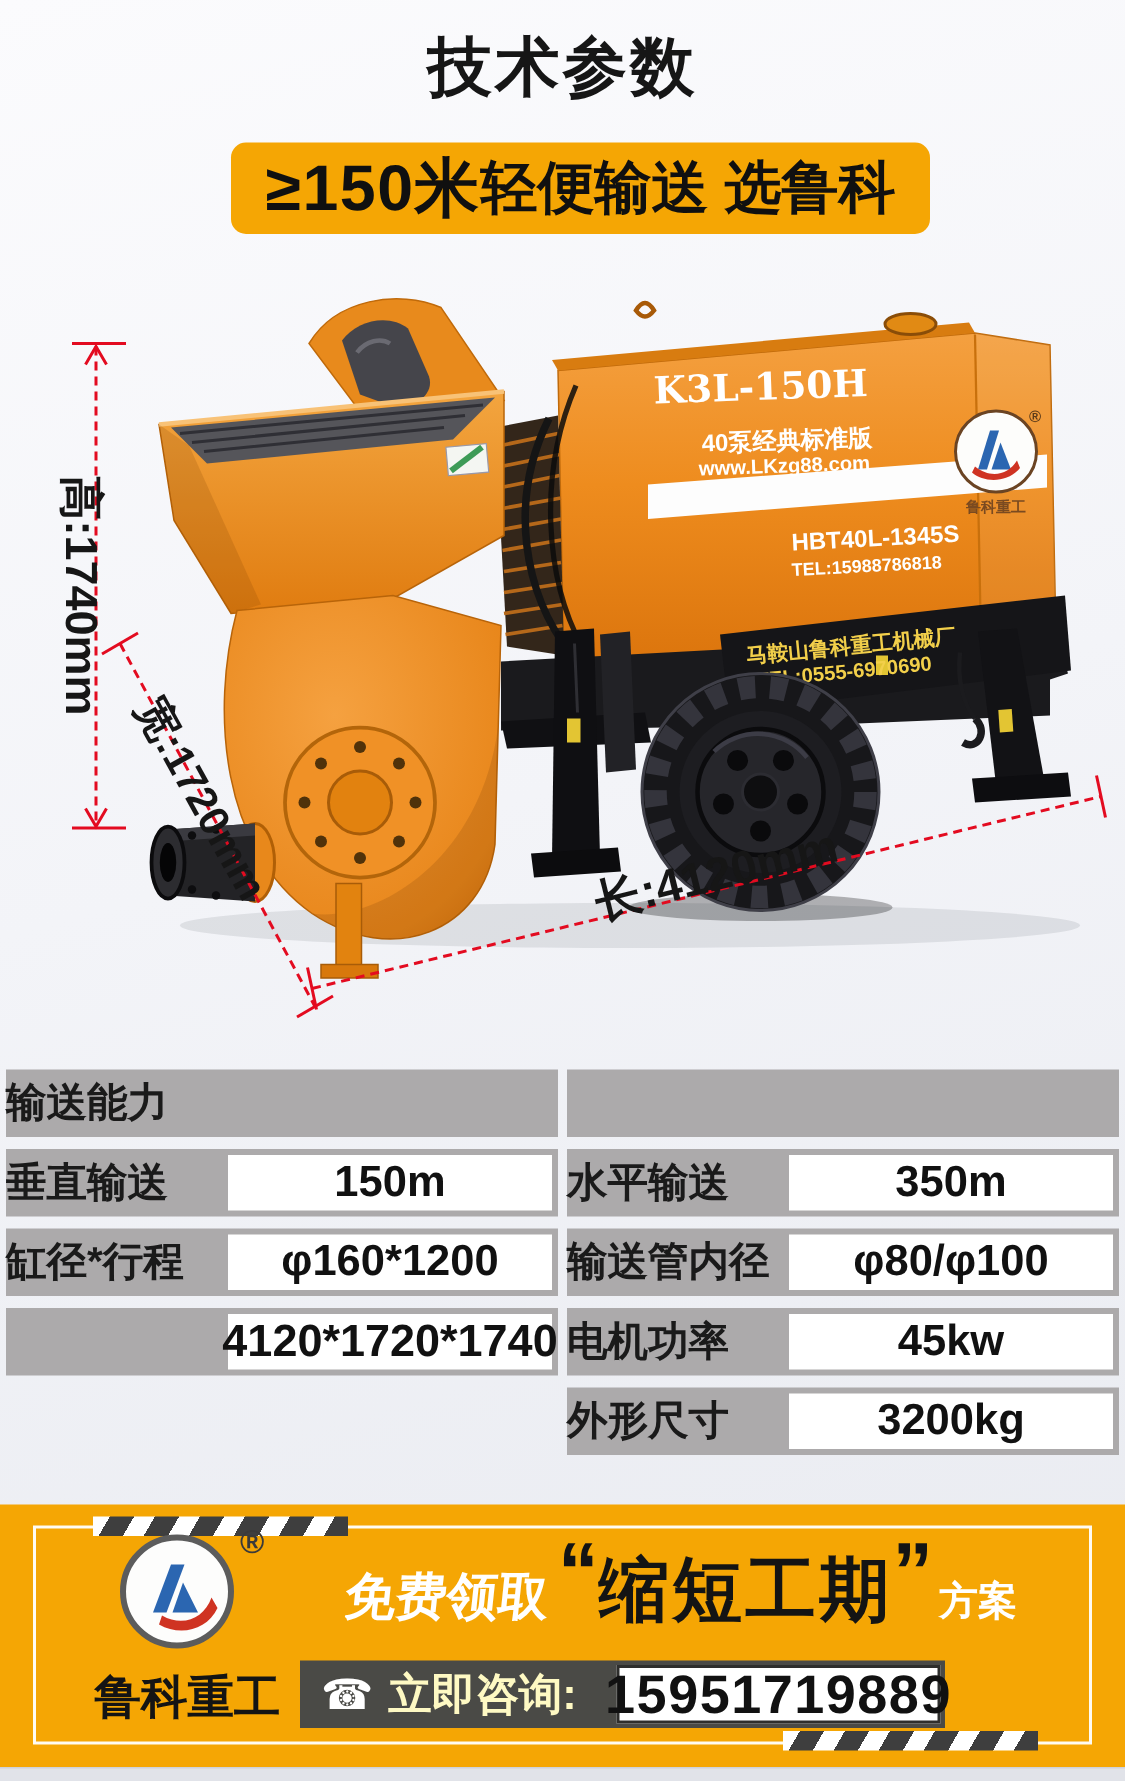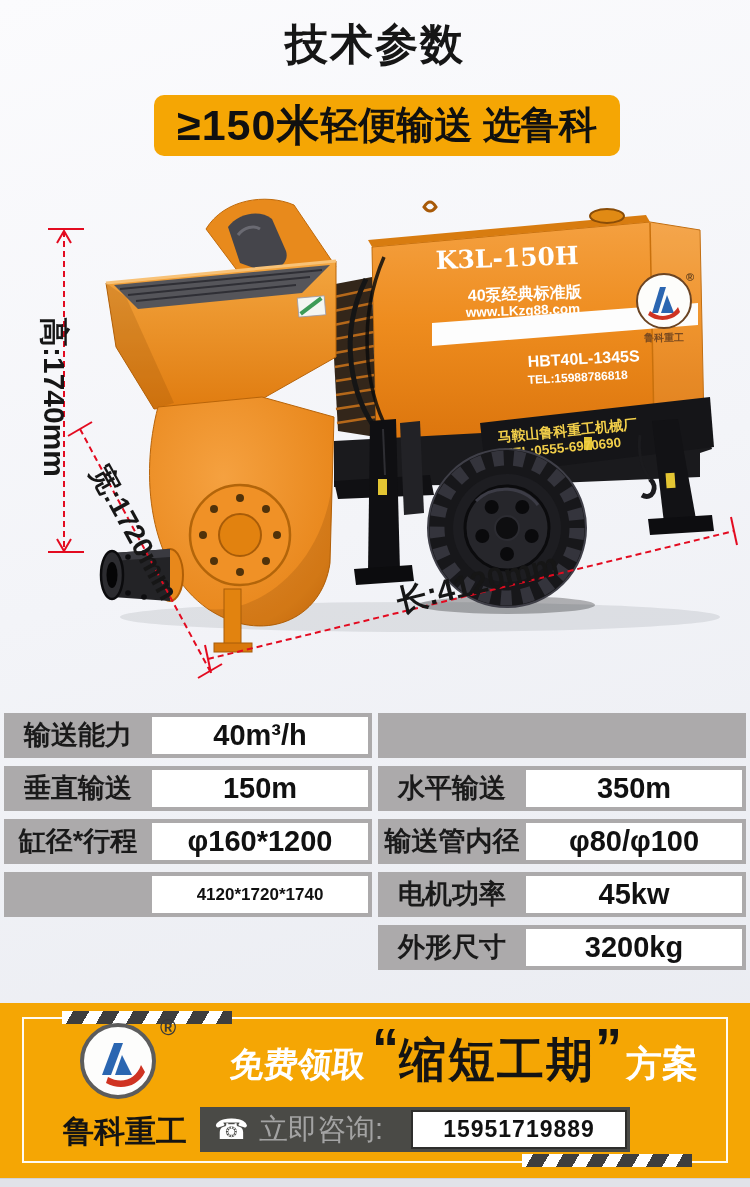--- a/index.html
+++ b/index.html
@@ -16,50 +16,50 @@
   .banner .hl{font-size:43px;font-weight:900;letter-spacing:1px;}
   .banner .rest{font-size:38px;font-weight:800;}
   
   .machine{position:absolute;left:0;top:185px;width:750px;height:520px;}
   
   .spec-col{position:absolute;width:368px;}
   .spec-col.left{left:4px;top:713px;}
   .spec-col.right{left:378px;top:713px;}
   .spec-row{position:relative;height:45px;margin-bottom:8px;background:var(--cellgray,#ACAAAB);}
   .spec-label{position:absolute;left:0;top:0;width:148px;height:29px;line-height:45px;
-              text-align:center;font-size:27px;font-weight:700;color:#1a1a1a;white-space:nowrap;}
+              font-size:27px;font-weight:700;color:#1a1a1a;white-space:nowrap;}
   .spec-value{position:absolute;left:148px;top:4px;right:4px;bottom:4px;background:#ffffff;
               display:flex;align-items:center;justify-content:center;font-size:29px;
               font-weight:600;color:#111;white-space:nowrap;}
-  .spec-value.v-small{font-size:17px;}
+  .spec-value.v-small{font-size:30px;}
   
   .footer{position:absolute;left:0;top:1003px;width:750px;height:175px;background:var(--amber,#F5A60A);}
   .footer-border{position:absolute;left:22px;right:22px;top:14px;bottom:15px;
                  border:2px solid rgba(255,255,255,0.95);}
   .hazard{position:absolute;height:13px;width:170px;
           background:repeating-linear-gradient(-60deg,#3e3e3e 0 14px,#ffffff 14px 26px);}
   .hazard.tl{left:62px;top:8px;}
   .hazard.br{right:58px;bottom:11px;}
   .logo-circle{position:absolute;left:80px;top:20px;width:76px;height:76px;border-radius:50%;
                background:#fdfdfc;border:4px solid #5c5c5c;box-sizing:border-box;}
   .logo-reg{position:absolute;left:160px;top:12px;font-size:22px;font-weight:700;color:#3a3a3a;}
   .brand-name{position:absolute;left:40px;top:108px;width:170px;text-align:center;
               font-family:"DejaVu Serif",serif;font-size:31px;font-weight:700;color:#141414;}
   .headline{position:absolute;left:230px;top:26px;display:flex;align-items:baseline;white-space:nowrap;}
   .hl-prefix{font-size:34px;font-weight:800;color:#ffffff;transform:skewX(-6deg);margin-right:6px;}
   .hl-quote{font-size:54px;font-weight:900;color:#141414;position:relative;top:-10px;line-height:0.6;}
   .hl-main{font-size:47px;font-weight:900;color:#141414;letter-spacing:2px;}
-  .hl-suffix{font-size:36px;font-weight:800;color:#ffffff;margin-left:4px;}
+  .hl-suffix{font-size:26px;font-weight:800;color:#ffffff;margin-left:4px;}
   .phone-bar{position:absolute;left:200px;top:104px;width:430px;height:45px;
              background:var(--bardark,#4A4A46);display:flex;align-items:center;}
   .phone-icon{color:#ffffff;font-size:28px;margin-left:14px;line-height:1;}
-  .phone-cta{color:#a3a3a3;font-size:29px;font-weight:400;margin-left:10px;white-space:nowrap;}
+  .phone-cta{color:#fef9c3;font-size:29px;font-weight:700;margin-left:10px;white-space:nowrap;}
   .phone-box{margin-left:auto;margin-right:3px;width:212px;height:35px;background:#ffffff;
              border:2px solid #2e2e2c;display:flex;align-items:center;justify-content:center;}
-  .phone-number{font-size:23px;font-weight:800;color:#111;letter-spacing:1px;}
+  .phone-number{font-size:36px;font-weight:800;color:#111;letter-spacing:1px;}
   .bottom-strip{position:absolute;left:0;top:1178px;width:750px;height:9px;background:#e1e3e9;
                 border-top:1px solid #cfd2da;}
 </style>
 </head>
 <body>
 
 <div class="page">
 
   <div class="title">技术参数</div>
 
@@ -224,21 +224,20 @@
       <line x1="737" y1="360" x2="731" y2="332"></line>
     </g>
     <text font-size="30" font-weight="bold" fill="#161616" text-anchor="middle" transform="translate(44,212) rotate(90)">高:1740mm</text>
     <text font-size="28" font-weight="bold" fill="#161616" text-anchor="middle" transform="translate(126,352) rotate(61)">宽:1720mm</text>
     <text font-size="31" font-weight="bold" fill="#161616" text-anchor="middle" transform="translate(480,408) rotate(-13.7)">长:4120mm</text>
   </svg>
 
   <div class="spec-col left">
     <div class="spec-row">
       <div class="spec-label">输送能力</div>
-      <div class="spec-value">40m³/h</div>
     </div>
     <div class="spec-row">
       <div class="spec-label">垂直输送</div>
       <div class="spec-value">150m</div>
     </div>
     <div class="spec-row">
       <div class="spec-label">缸径*行程</div>
       <div class="spec-value">φ160*1200</div>
     </div>
     <div class="spec-row">

